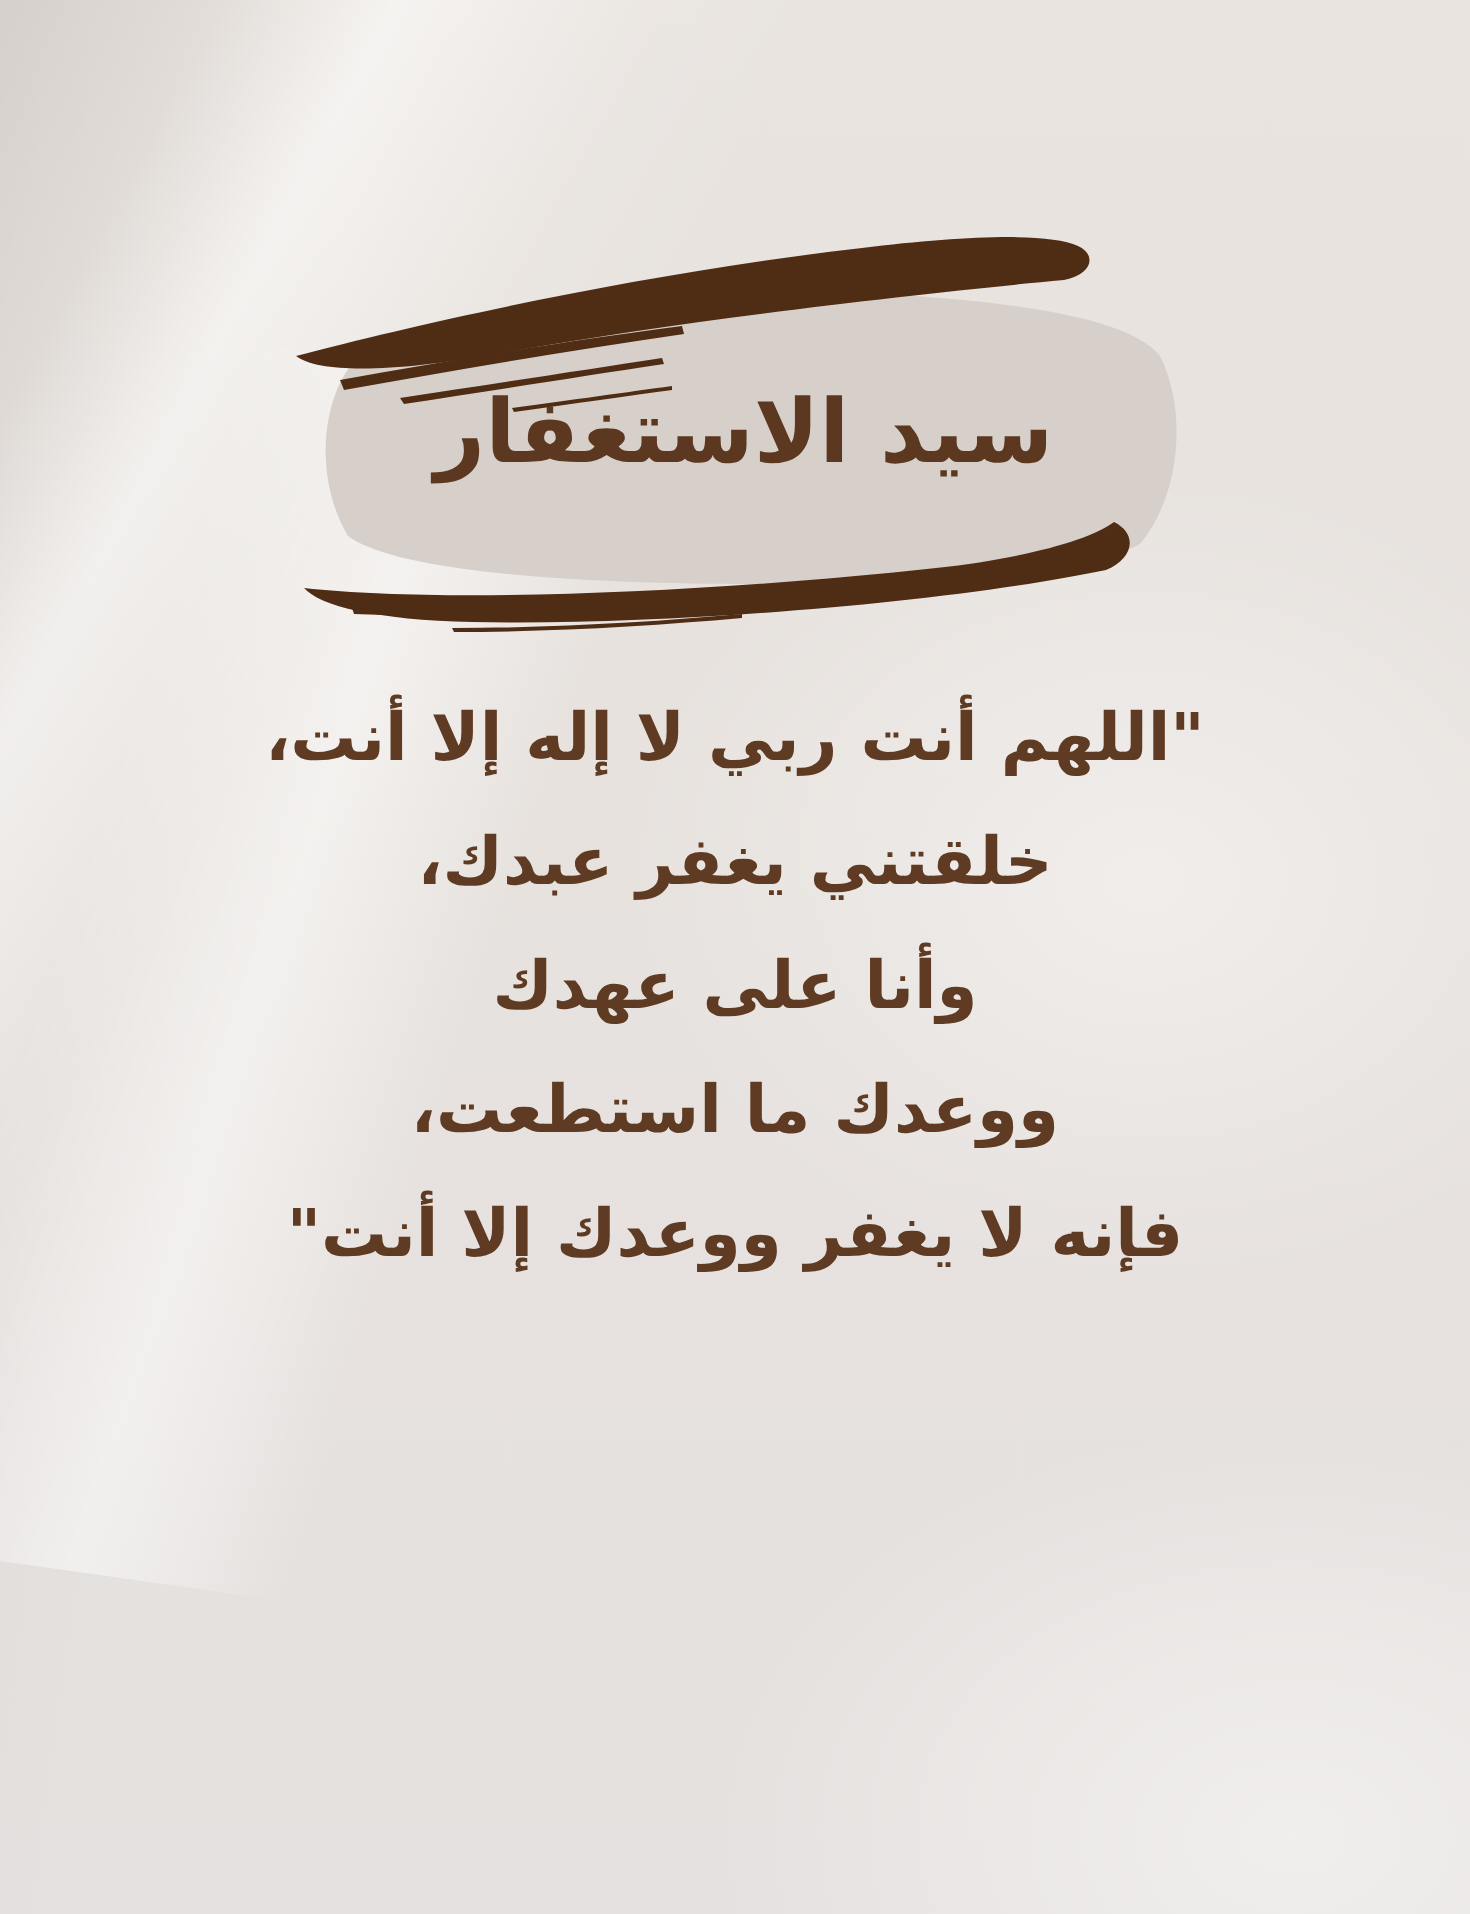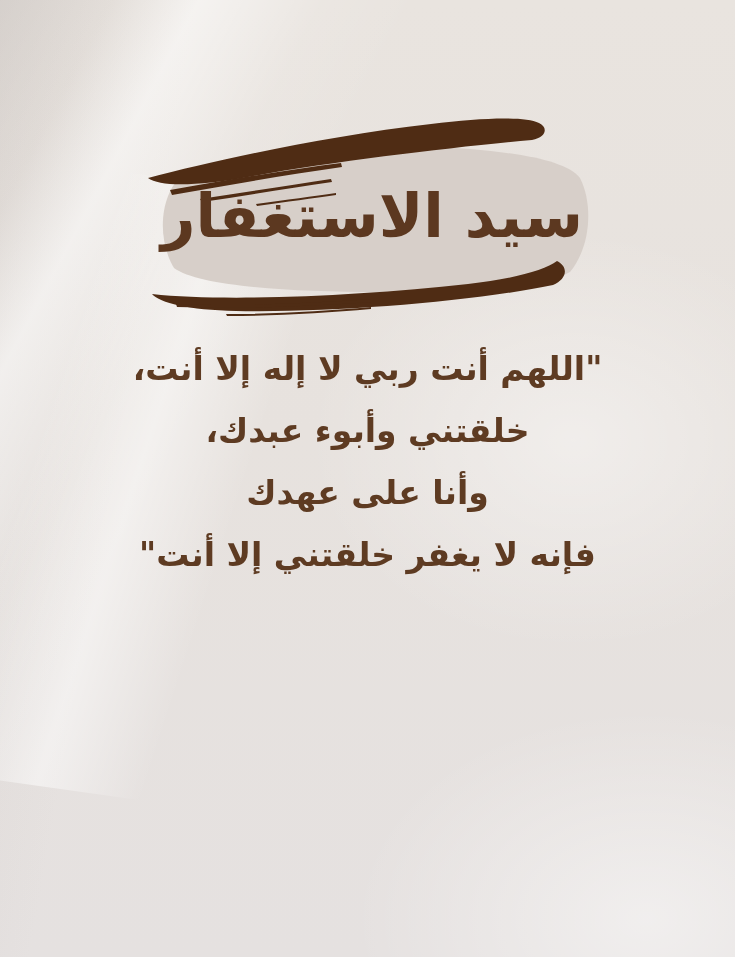--- a/index.html
+++ b/index.html
@@ -50,21 +50,21 @@
     position: absolute;
     top: 58px;
     left: 0;
     width: 100%;
     height: 124px;
     margin: 0;
     display: flex;
     align-items: center;
     justify-content: center;
     direction: rtl;
-    font-size: 60px;
+    font-size: 44px;
     font-weight: bold;
     color: #5c3820;
     letter-spacing: 0;
   }
   .dua-text {
     position: absolute;
     left: 0;
     top: 338px;
     width: 735px;
     text-align: center;
@@ -113,18 +113,19 @@
                C340,205 200,217 100,215
                C52,214 24,207 16,198 Z"></path>
       <path fill="#4f2c14" d="M40,208 C100,210 170,208 235,203 L235,206 C170,211 100,213 41,211 Z
                M90,218 C140,218 190,215 235,211 L235,213 C190,217 140,220 91,220 Z"></path>
     </svg>
     <h1 class="poster-title" dir="rtl">سيد الاستغفار</h1>
   </div>
 
   <div class="dua-text" dir="rtl">
     <p>"اللهم أنت ربي لا إله إلا أنت،</p>
-    <p>خلقتني وأبوء عبدك،</p>
+    <p>خلقتني يغفر عبدك،</p>
     <p>وأنا على عهدك</p>
-    <p>فإنه لا يغفر خلقتني إلا أنت"</p>
+    <p>ووعدك ما استطعت،</p>
+    <p>فإنه لا يغفر ووعدك إلا أنت"</p>
   </div>
 
 </div>
 
 </body></html>

